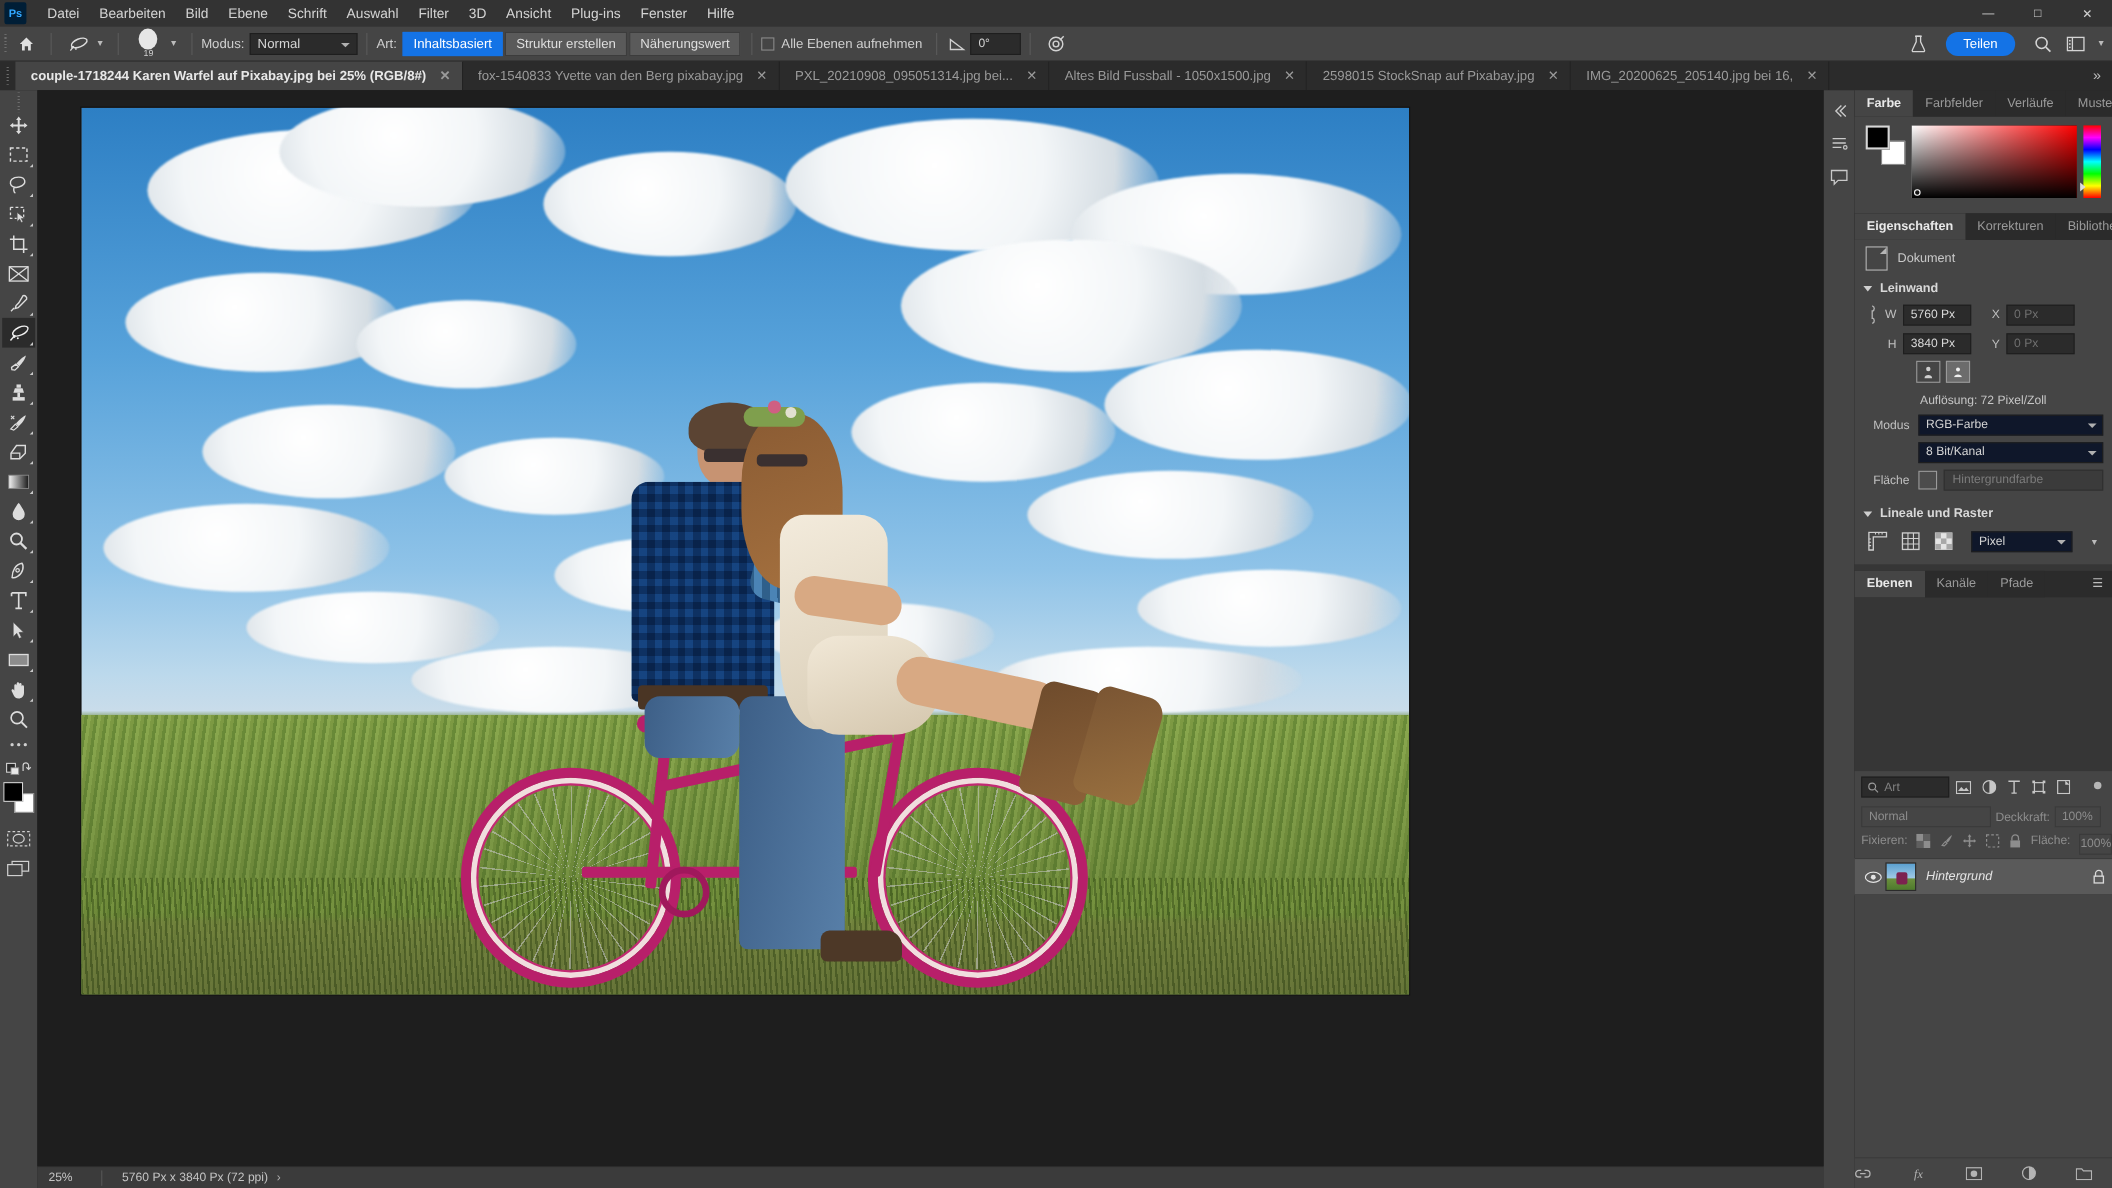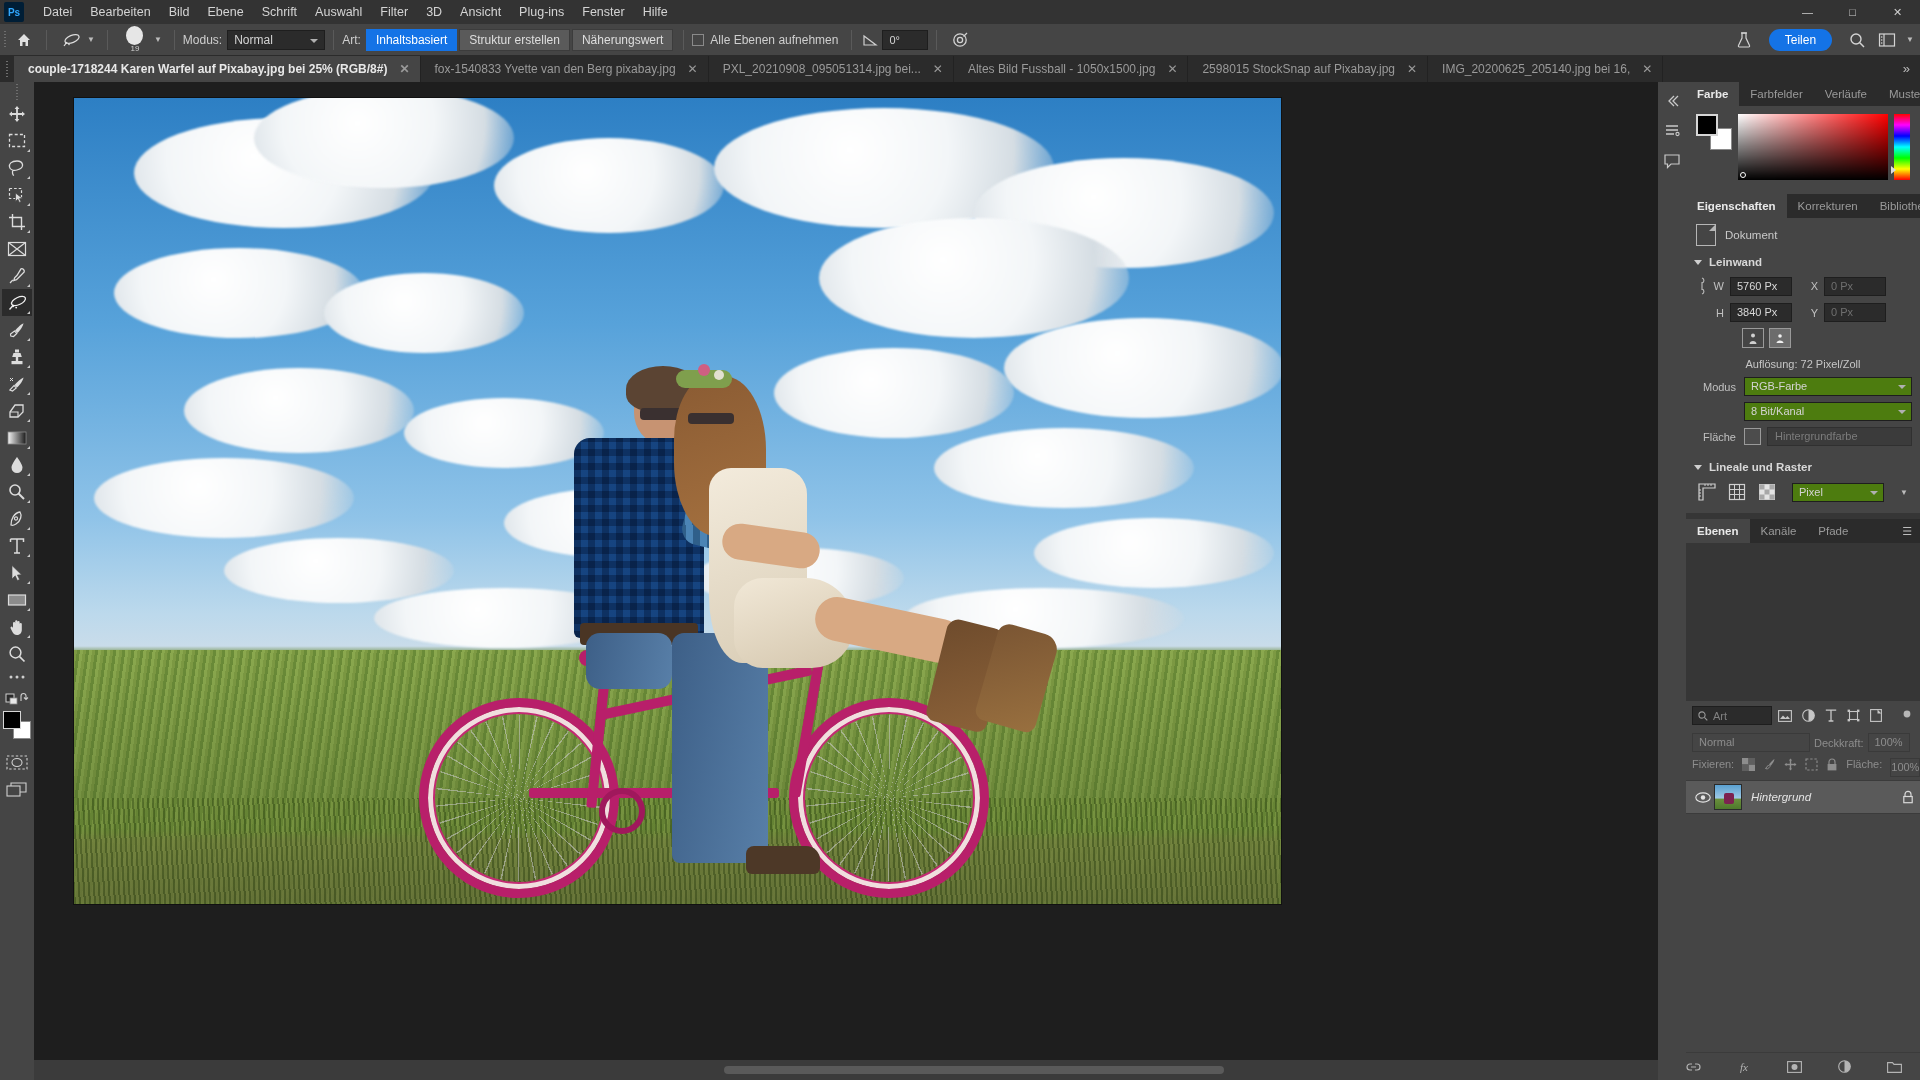--- a/index.html
+++ b/index.html
@@ -250,21 +250,21 @@
   .nfield {
     background: #2b2b2b; border:1px solid #1e1e1e; color:#d8d8d8;
     height: 19px; line-height: 17px; font-size: 11px; padding-left: 6px; width: 62px;
   }
   .nfield.dim { color: #6f6f6f; }
   .link-icon { width: 16px; display:flex; align-items:center; justify-content:center; }
   .orient-btn { width: 22px; height: 20px; border:1px solid #9a9a9a; display:flex;align-items:center;justify-content:center; margin-right: 5px;}
   .orient-btn.sel { background:#6c6c6c; }
   .res-line { text-align:center; font-size: 11px; color:#c6c6c6; padding: 7px 0 4px; }
   .sel-ctl {
-    background: #4d7c0f; border: 1px solid #1e1e1e; color: #d4d4d4;
+    background: #0f172a; border: 1px solid #1e1e1e; color: #d4d4d4;
     height: 19px; line-height: 17px; padding: 0 16px 0 6px; font-size: 11px;
     position: relative; flex: 1;
   }
   .sel-ctl::after {
     content:""; position:absolute; right:5px; top:7px;
     border-left: 4px solid transparent; border-right: 4px solid transparent; border-top: 4px solid #b0b0b0;
   }
   .ph-field {
     background: #3b3b3b; border:1px solid #303030; color:#7c7c7c;
     height: 19px; line-height:17px; font-size:11px; padding-left:7px; flex:1;
@@ -714,20 +714,26 @@
       <div class="body-part" style="left:740px;top:510px;width:150px;height:44px;background:#d8a983;border-radius:22px;transform:rotate(12deg);"></div>
       <div class="body-part" style="left:862px;top:525px;width:62px;height:105px;background:linear-gradient(150deg,#6e4b2c,#8c6239);border-radius:12px 16px 10px 10px;transform:rotate(14deg);"></div>
       <div class="body-part" style="left:912px;top:530px;width:62px;height:100px;background:linear-gradient(150deg,#7a5533,#99703f);border-radius:12px 16px 10px 10px;transform:rotate(16deg);"></div>
     </div>
   </div>
 
   <div class="h-scroll">
     <div class="h-thumb"></div>
   </div>
 
+  <div class="statusbar">
+    <div class="zoomval">25%</div>
+    <div class="status-sep"></div>
+    <div class="docsize">5760 Px x 3840 Px (72 ppi)</div>
+    <div class="status-arrow">›</div>
+  </div>
 
   <div class="dock-rail">
     <div class="rail-btn">
       <svg width="14" height="12" viewBox="0 0 14 12">
           <path d="M9 1 L4 6 L9 11 M13 1 L8 6 L13 11" fill="none" stroke="#c9c9c9" stroke-width="1.3"></path>
         </svg>
     </div>
     <div class="rail-btn">
       <svg width="18" height="18" viewBox="0 0 18 18">
           <path d="M3 4 L15 4 M3 8 L15 8 M3 12 L11 12" stroke="#c9c9c9" stroke-width="1.3"></path>

